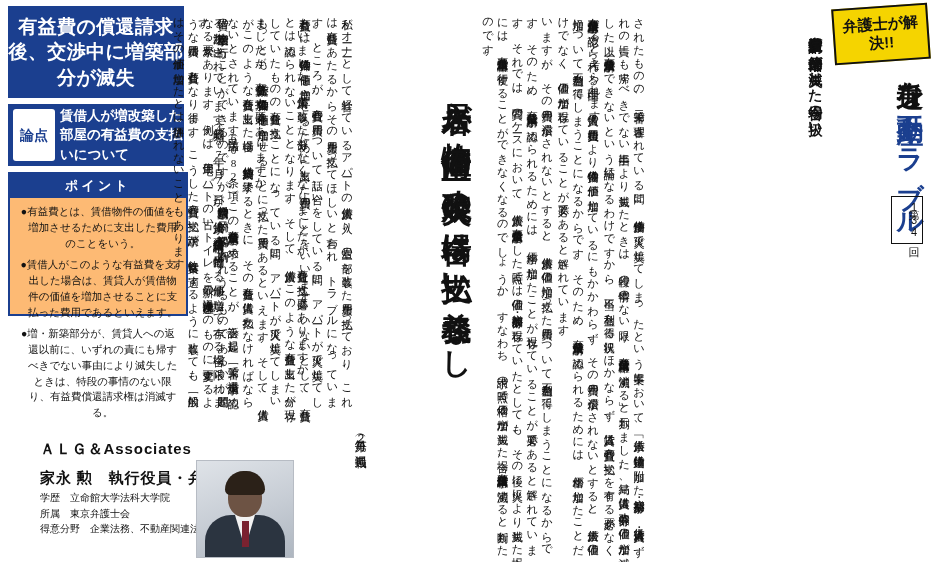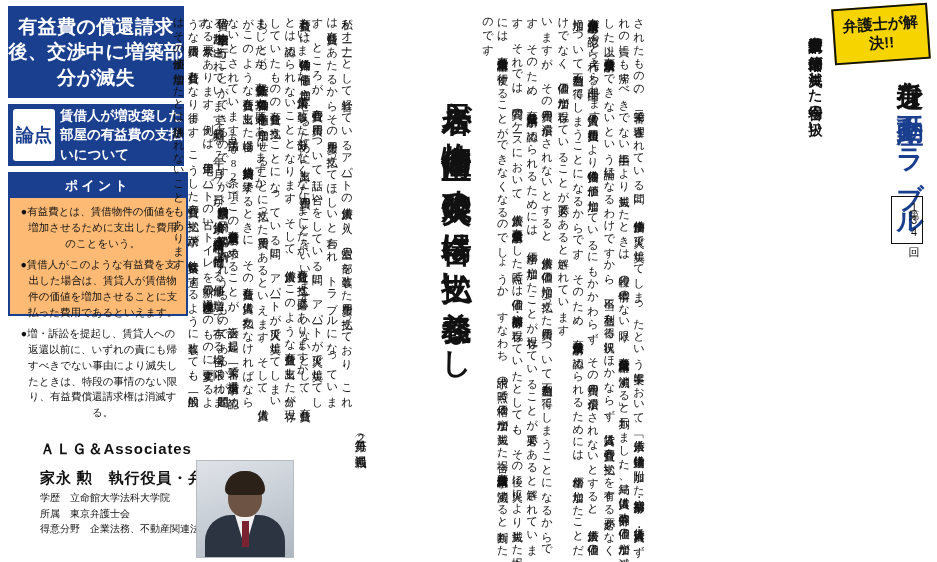--- a/index.html
+++ b/index.html
@@ -34,21 +34,21 @@
     line-height:1.35;
     letter-spacing:0.02em;
   }
   .ronten-row{
     position:absolute;left:8px;top:104px;width:176px;height:62px;
     background:#1b3f8f;color:#fff;display:flex;align-items:stretch;
   }
   .ronten-badge{
     width:42px;display:flex;align-items:center;justify-content:center;
     background:#ffffff;color:#1b3f8f;margin:5px;border-radius:3px;
-    font-family:"Liberation Sans", sans-serif;font-weight:bold;font-size:18px;
+    font-family:"Liberation Sans", sans-serif;font-weight:bold;font-size:14px;
     line-height:1.15;text-align:center;
   }
   .ronten-text{
     flex:1;display:flex;align-items:center;
     font-family:"Liberation Sans", sans-serif;
     font-weight:bold;font-size:13.5px;line-height:1.45;
   }
 
   .point-wrap{
     position:absolute;left:8px;top:172px;width:176px;height:140px;
@@ -164,21 +164,21 @@
   <div class="ronten-row">
     <div class="ronten-badge">論点</div>
     <div class="ronten-text">賃借人が増改築した部屋の有益費の支払いについて</div>
   </div>
 
   <div class="point-wrap">
     <div class="point-title">ポイント</div>
     <ul class="point-list">
       <li>●有益費とは、賃借物件の価値を増加させるために支出した費用のことをいう。</li>
       <li>●賃借人がこのような有益費を支出した場合は、賃貸人が賃借物件の価値を増加させることに支払った費用であるといえます。</li>
-      <li>●増・訴訟を提起し、賃貸人への返還以前に、いずれの責にも帰すべきでない事由により滅失したときは、特段の事情のない限り、有益費償還請求権は消滅する。</li>
+      <li>●増・新築部分が、賃貸人への返還以前に、いずれの責にも帰すべきでない事由により滅失したときは、特段の事情のない限り、有益費償還請求権は消滅する。</li>
     </ul>
   </div>
 
   <div class="author-wrap">
     <div class="author-name-l2">ＡＬＧ＆Associates</div>
     <div class="author-name-l2">家永 勲　執行役員・弁護士</div>
     <ul class="profile-list">
       <li>学歴　立命館大学法科大学院</li>
       <li>所属　東京弁護士会</li>
       <li>得意分野　企業法務、不動産関連法務、</li>

